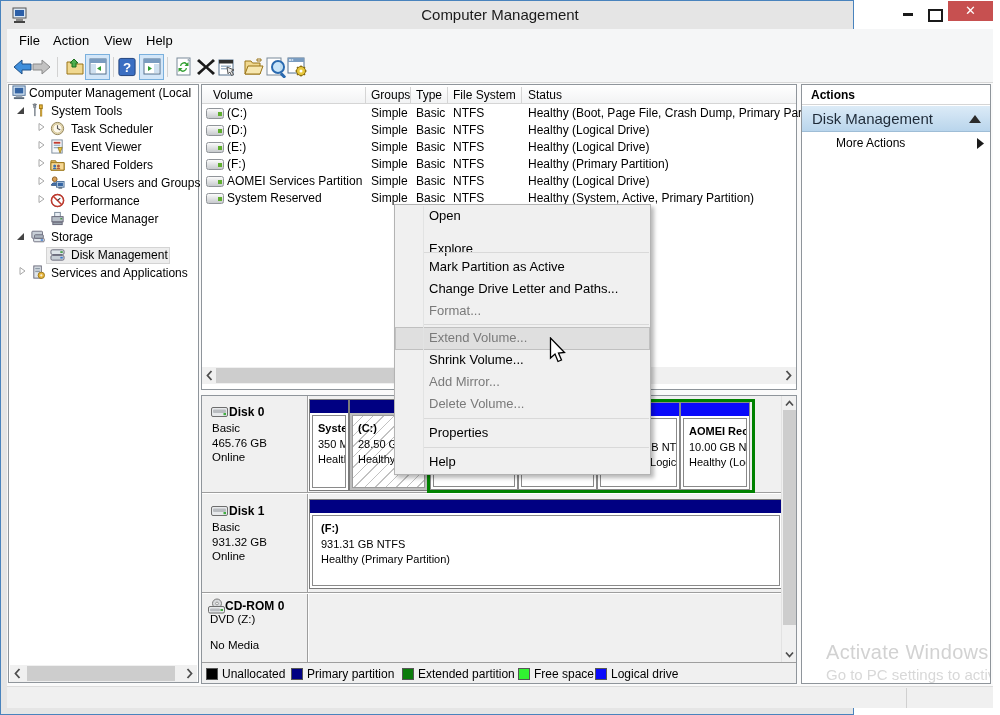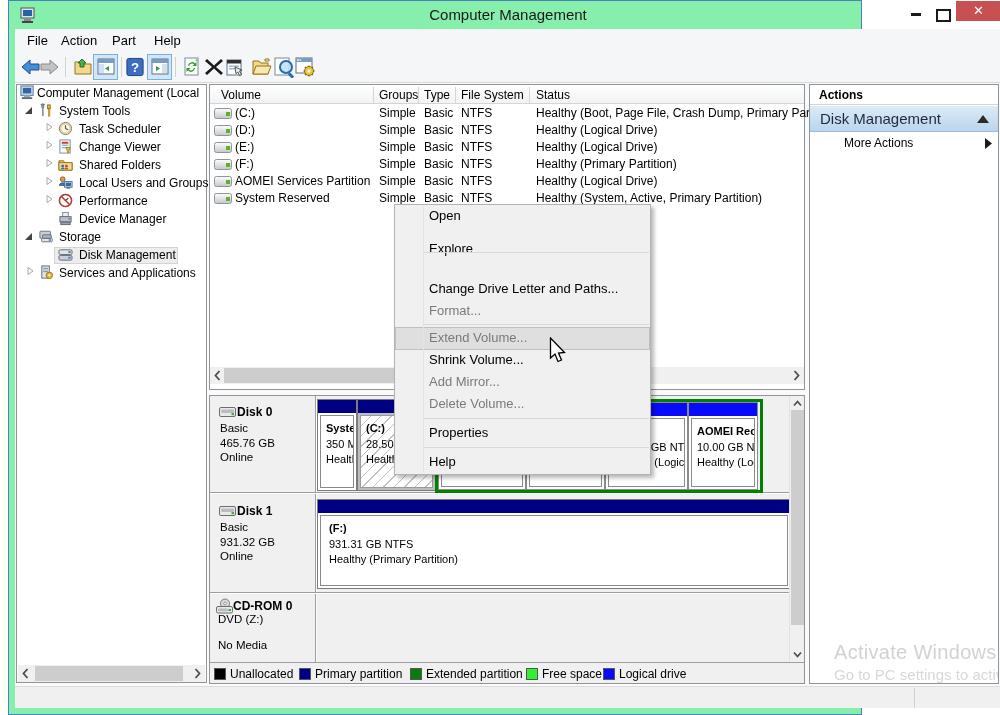--- a/index.html
+++ b/index.html
@@ -1,18 +1,18 @@
 <!DOCTYPE html>
 <html><head>
 <meta charset="utf-8">
 <style>
 * { margin:0; padding:0; box-sizing:border-box; }
 html,body { width:1000px; height:715px; overflow:hidden; }
 body { font-family:"Liberation Sans", sans-serif; font-size:12px; color:#000; }
-#win { position:absolute; left:8px; top:0; width:854px; height:715px; background:#86efac; box-shadow:inset 0 0 0 1px #4983bd; }
+#win { position:absolute; left:0; top:0; width:854px; height:715px; background:#e5e5e5; box-shadow:inset 0 0 0 1px #4983bd; }
 
 #title { position:absolute; left:0; top:0; width:1000px; height:29px; }
 #title .t { position:absolute; left:0; right:0; top:6px; text-align:center; font-size:15px; color:#1a1a1a; }
 #btn-close { position:absolute; left:948px; top:1px; width:45px; height:20px; background:#c75050; color:#fff; text-align:center; font-size:13px; line-height:20px; }
 #btn-min { position:absolute; left:903px; top:13px; width:10px; height:3px; background:#1a1a1a; }
 #btn-max { position:absolute; left:928px; top:9px; width:15px; height:13px; border:2px solid #1a1a1a; box-sizing:border-box; }
 
 #menubar { position:absolute; left:7px; top:29px; width:986px; height:23px; background:#f5f6f7; }
 #menubar span { position:absolute; top:4px; font-size:13px; }
 
@@ -77,21 +77,21 @@
         <rect x="4" y="12" width="7" height="2" fill="#888"></rect>
         <rect x="2" y="14" width="11" height="2" fill="#444"></rect>
       </svg>
     <div id="btn-min"></div>
     <div id="btn-max"></div>
     <div id="btn-close">✕</div>
   </div>
   <div id="menubar">
     <span style="left:12px">File</span>
     <span style="left:46px">Action</span>
-    <span style="left:97px">Part</span>
+    <span style="left:97px">View</span>
     <span style="left:139px">Help</span>
   </div>
   <div id="toolbar">
 
     <svg style="position:absolute;left:5px;top:5px" width="21" height="20" viewBox="0 0 21 20">
         <path d="M10 3 L2 10 L10 17 L10 13 L19 13 L19 7 L10 7 Z" fill="#3f8fdc" stroke="#1d4f87"></path>
       </svg>
     <svg style="position:absolute;left:24px;top:5px" width="21" height="20" viewBox="0 0 21 20">
         <path d="M11 3 L19 10 L11 17 L11 13 L2 13 L2 7 L11 7 Z" fill="#c2c2c2" stroke="#8a8a8a"></path>
       </svg>
@@ -182,21 +182,21 @@
         </svg>
       <div class="trow" style="left:62px;top:35px">Task Scheduler</div>
       <svg class="ticon" style="left:41px;top:36px" width="16" height="16" viewBox="0 0 16 16">
           <circle cx="8" cy="8" r="6.5" fill="#f3ead2" stroke="#8a7a4a"></circle>
           <circle cx="8" cy="8" r="5" fill="#fdf8ea" stroke="#c9b77c"></circle>
           <path d="M8 4.5 L8 8 L11 9.5" stroke="#555" stroke-width="1.2" fill="none"></path>
         </svg>
       <svg class="arr" style="left:27px;top:55px" width="10" height="10" viewBox="0 0 10 10">
           <path d="M3 1.5 L8 5 L3 8.5 Z" fill="#fff" stroke="#a8a8a8"></path>
         </svg>
-      <div class="trow" style="left:62px;top:53px">Change Viewer</div>
+      <div class="trow" style="left:62px;top:53px">Event Viewer</div>
       <svg class="ticon" style="left:41px;top:54px" width="16" height="16" viewBox="0 0 16 16">
           <rect x="2" y="1" width="11" height="14" fill="#f7f9fb" stroke="#7a8a9a"></rect>
           <rect x="4" y="3" width="7" height="2" fill="#c23a2e"></rect>
           <rect x="4" y="6" width="7" height="1.4" fill="#9ab0c4"></rect>
           <rect x="4" y="8.5" width="7" height="1.4" fill="#9ab0c4"></rect>
           <path d="M8.5 9 L13 9 L10.7 15 Z" fill="#e8c23c" stroke="#8a6d10" stroke-width="0.7"></path>
         </svg>
       <svg class="arr" style="left:27px;top:73px" width="10" height="10" viewBox="0 0 10 10">
           <path d="M3 1.5 L8 5 L3 8.5 Z" fill="#fff" stroke="#a8a8a8"></path>
         </svg>
@@ -456,20 +456,21 @@
     </div>
   </div>
   <div id="status">
       <div class="div"></div>
     </div>
 </div>
 <div id="ctxmenu">
   <div class="mi" style="top:0px">Open</div>
   <div class="mi" style="top:33px">Explore</div>
   <div class="msep" style="top:47px"></div>
+  <div class="mi" style="top:51px">Mark Partition as Active</div>
   <div class="mi" style="top:73px">Change Drive Letter and Paths...</div>
   <div class="mi dis" style="top:95px">Format...</div>
   <div class="msep" style="top:119px"></div>
   <div class="mhl" style="top:122px"></div>
   <div class="mi dis" style="top:122px">Extend Volume...</div>
   <div class="mi" style="top:144px">Shrink Volume...</div>
   <div class="mi dis" style="top:166px">Add Mirror...</div>
   <div class="mi dis" style="top:188px">Delete Volume...</div>
   <div class="msep" style="top:213px"></div>
   <div class="mi" style="top:217px">Properties</div>

